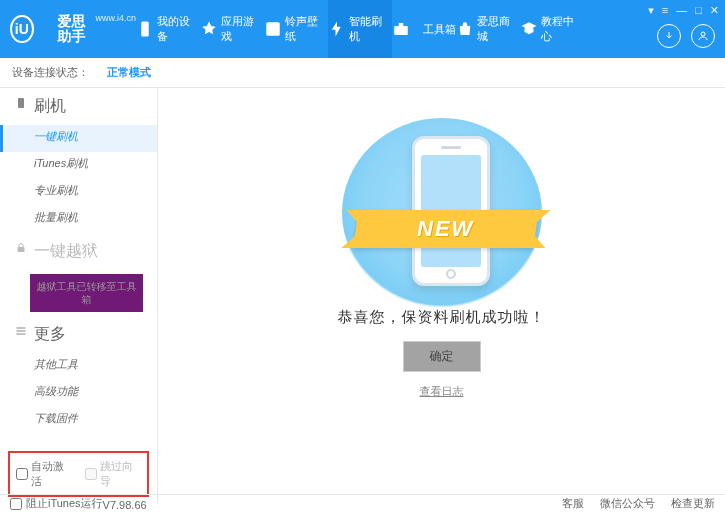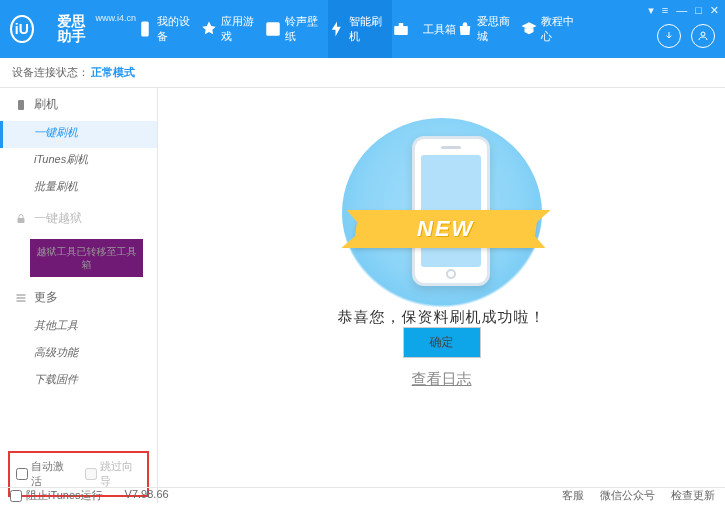--- a/index.html
+++ b/index.html
@@ -15,26 +15,26 @@
 .nav-item { width: 64px; display: flex; flex-direction: row; align-items: center; justify-content: space-between; gap: 3px; cursor: pointer; font-size: 11px; }
 .nav-item.active { background: #1687e4; }
 .nav-ico { width: 18px; height: 18px; display: flex; align-items: center; justify-content: center; }
 .nav-ico svg { width: 18px; height: 18px; fill: #fff; }
 .win-controls { position: absolute; top: 4px; right: 6px; display: flex; gap: 8px; font-size: 11px; }
 .win-controls span { cursor: pointer; opacity: .9; }
 .header-right { position: absolute; right: 10px; bottom: 10px; display: flex; gap: 10px; }
 .circ-btn { width: 24px; height: 24px; border: 1.4px solid #fff; border-radius: 50%; display: flex; align-items: center; justify-content: center; cursor: pointer; }
 .circ-btn svg { width: 12px; height: 12px; fill: none; stroke: #fff; stroke-width: 2; }
 
-.status-row { height: 30px; border-bottom: 1px solid #e6e6e6; display: flex; align-items: center; padding: 0 12px; font-size: 11px; color: #666; }
+.status-row { height: 30px; border-bottom: 1px solid #e6e6e6; display: flex; align-items: center; padding: 0 12px; font-size: 11px; color: #666; gap: 16px; }
 .status-mode { color: #2196f3; font-weight: bold; margin-left: 2px; }
 
 .body { display: flex; height: 415px; }
 .sidebar { width: 158px; border-right: 1px solid #e6e6e6; display: flex; flex-direction: column; font-size: 12px; color: #555; overflow: hidden; }
-.side-group { display: flex; align-items: center; gap: 6px; padding: 8px 14px; color: #666; font-size: 12px; }
+.side-group { display: flex; align-items: flex-start; gap: 6px; padding: 8px 14px; color: #666; font-size: 16px; }
 .side-group .ico { width: 14px; height: 14px; display: flex; align-items: center; justify-content: center; }
 .side-item { padding: 4px 14px 8px 34px; cursor: pointer; font-size: 11px; color: #666; font-style: italic; }
 .side-item.active { background: #e9f3fe; color: #2196f3; border-left: 3px solid #2196f3; padding-left: 31px; }
 .side-note { margin: 4px 14px 4px 30px; padding: 6px; background: #701a75; font-size: 10px; color: #999; text-align: center; line-height: 1.3; }
 .side-spacer { flex: 1; }
 .redbox { margin: 4px 8px 6px 8px; border: 2px solid #e53935; padding: 6px 6px; display: flex; align-items: center; gap: 13px; }
 .chkrow { display: flex; align-items: center; gap: 3px; font-size: 11px; color: #777; }
 .chkrow input { width: 12px; height: 12px; }
 .chkrow.disabled { color: #bbb; }
 
@@ -45,28 +45,28 @@
 .phone::before { content: ""; position: absolute; top: 7px; left: 50%; transform: translateX(-50%); width: 20px; height: 3px; background: #cfd8e0; border-radius: 2px; }
 .phone-screen { position: absolute; top: 16px; left: 6px; right: 6px; bottom: 16px; background: #b2e0fb; border-radius: 3px; }
 .phone-btn { position: absolute; bottom: 4px; left: 50%; transform: translateX(-50%); width: 10px; height: 10px; border: 2px solid #cfd8e0; border-radius: 50%; }
 .ribbon { position: absolute; left: 14px; top: 92px; width: 180px; height: 38px; background: #ffc93f; transform: skewX(-8deg); display: flex; align-items: center; justify-content: center; box-shadow: 0 2px 4px rgba(0,0,0,.15); }
 .ribbon::before, .ribbon::after { content: ""; position: absolute; width: 0; height: 0; }
 .ribbon::before { left: -12px; border: 19px solid #ffc93f; border-left-color: transparent; }
 .ribbon::after { right: -12px; border: 19px solid #ffc93f; border-right-color: transparent; }
 .ribbon-text { font-size: 22px; font-weight: 900; font-style: italic; color: #fff; letter-spacing: 2px; transform: skewX(8deg); text-shadow: 1px 1px 0 #e5a800; }
 
 .success-text { font-size: 15px; color: #333; letter-spacing: 1px; }
-.ok-btn { padding: 6px 26px; border: 1px solid #ccc; background: #0ea5e9; font-size: 12px; color: #444; cursor: pointer; }
-.log-link { margin-top: 12px; font-size: 15px; color: #888; text-decoration: underline; cursor: pointer; }
-
-.footer { position: absolute; bottom: 0; left: 0; right: 0; height: 40px; border-top: 1px solid #e6e6e6; display: flex; align-items: flex-start; padding: 0 10px; font-size: 11px; color: #666; }
+.ok-btn { margin-top: 14px; padding: 6px 26px; border: 1px solid #ccc; background: #a3a3a3; font-size: 12px; color: #444; cursor: pointer; }
+.log-link { margin-top: 12px; font-size: 11px; color: #888; text-decoration: underline; cursor: pointer; }
+
+.footer { position: absolute; bottom: 0; left: 0; right: 0; height: 32px; border-top: 1px solid #e6e6e6; display: flex; align-items: flex-end; padding: 16px 10px; font-size: 11px; color: #666; }
 .footer .flex { flex: 1; }
 .foot-link { margin-left: 16px; cursor: pointer; }
 .footer input { width: 12px; height: 12px; margin-right: 4px; vertical-align: middle; }
-.ver { margin-left: 22px; }
+.ver { margin-left: 0; }
 .locked { color: #bbb; }
 </style>
 </head>
 <body>
 
 <div class="header">
   <div class="logo-wrap">
     <div class="logo-circle">iU</div>
     <div class="logo-text">
       <span class="logo-title">爱思助手</span>
@@ -166,20 +166,21 @@
     <div class="side-group">
       <span class="ico">
           <svg viewBox="0 0 24 24" width="12" height="12" fill="#888">
             <rect x="6" y="2" width="12" height="20" rx="2"></rect>
           </svg>
         </span>
       <span>刷机</span>
     </div>
     <div class="side-item active">一键刷机</div>
     <div class="side-item">iTunes刷机</div>
+    <div class="side-item">专业刷机</div>
     <div class="side-item">批量刷机</div>
 
     <div class="side-group locked">
       <span class="ico">
           <svg viewBox="0 0 24 24" width="12" height="12" fill="#bbb">
             <rect x="5" y="10" width="14" height="10" rx="2"></rect>
             <path d="M8 10V7a4 4 0 018 0v3" fill="none" stroke="#bbb" stroke-width="2"></path>
           </svg>
         </span>
       <span>一键越狱</span>

